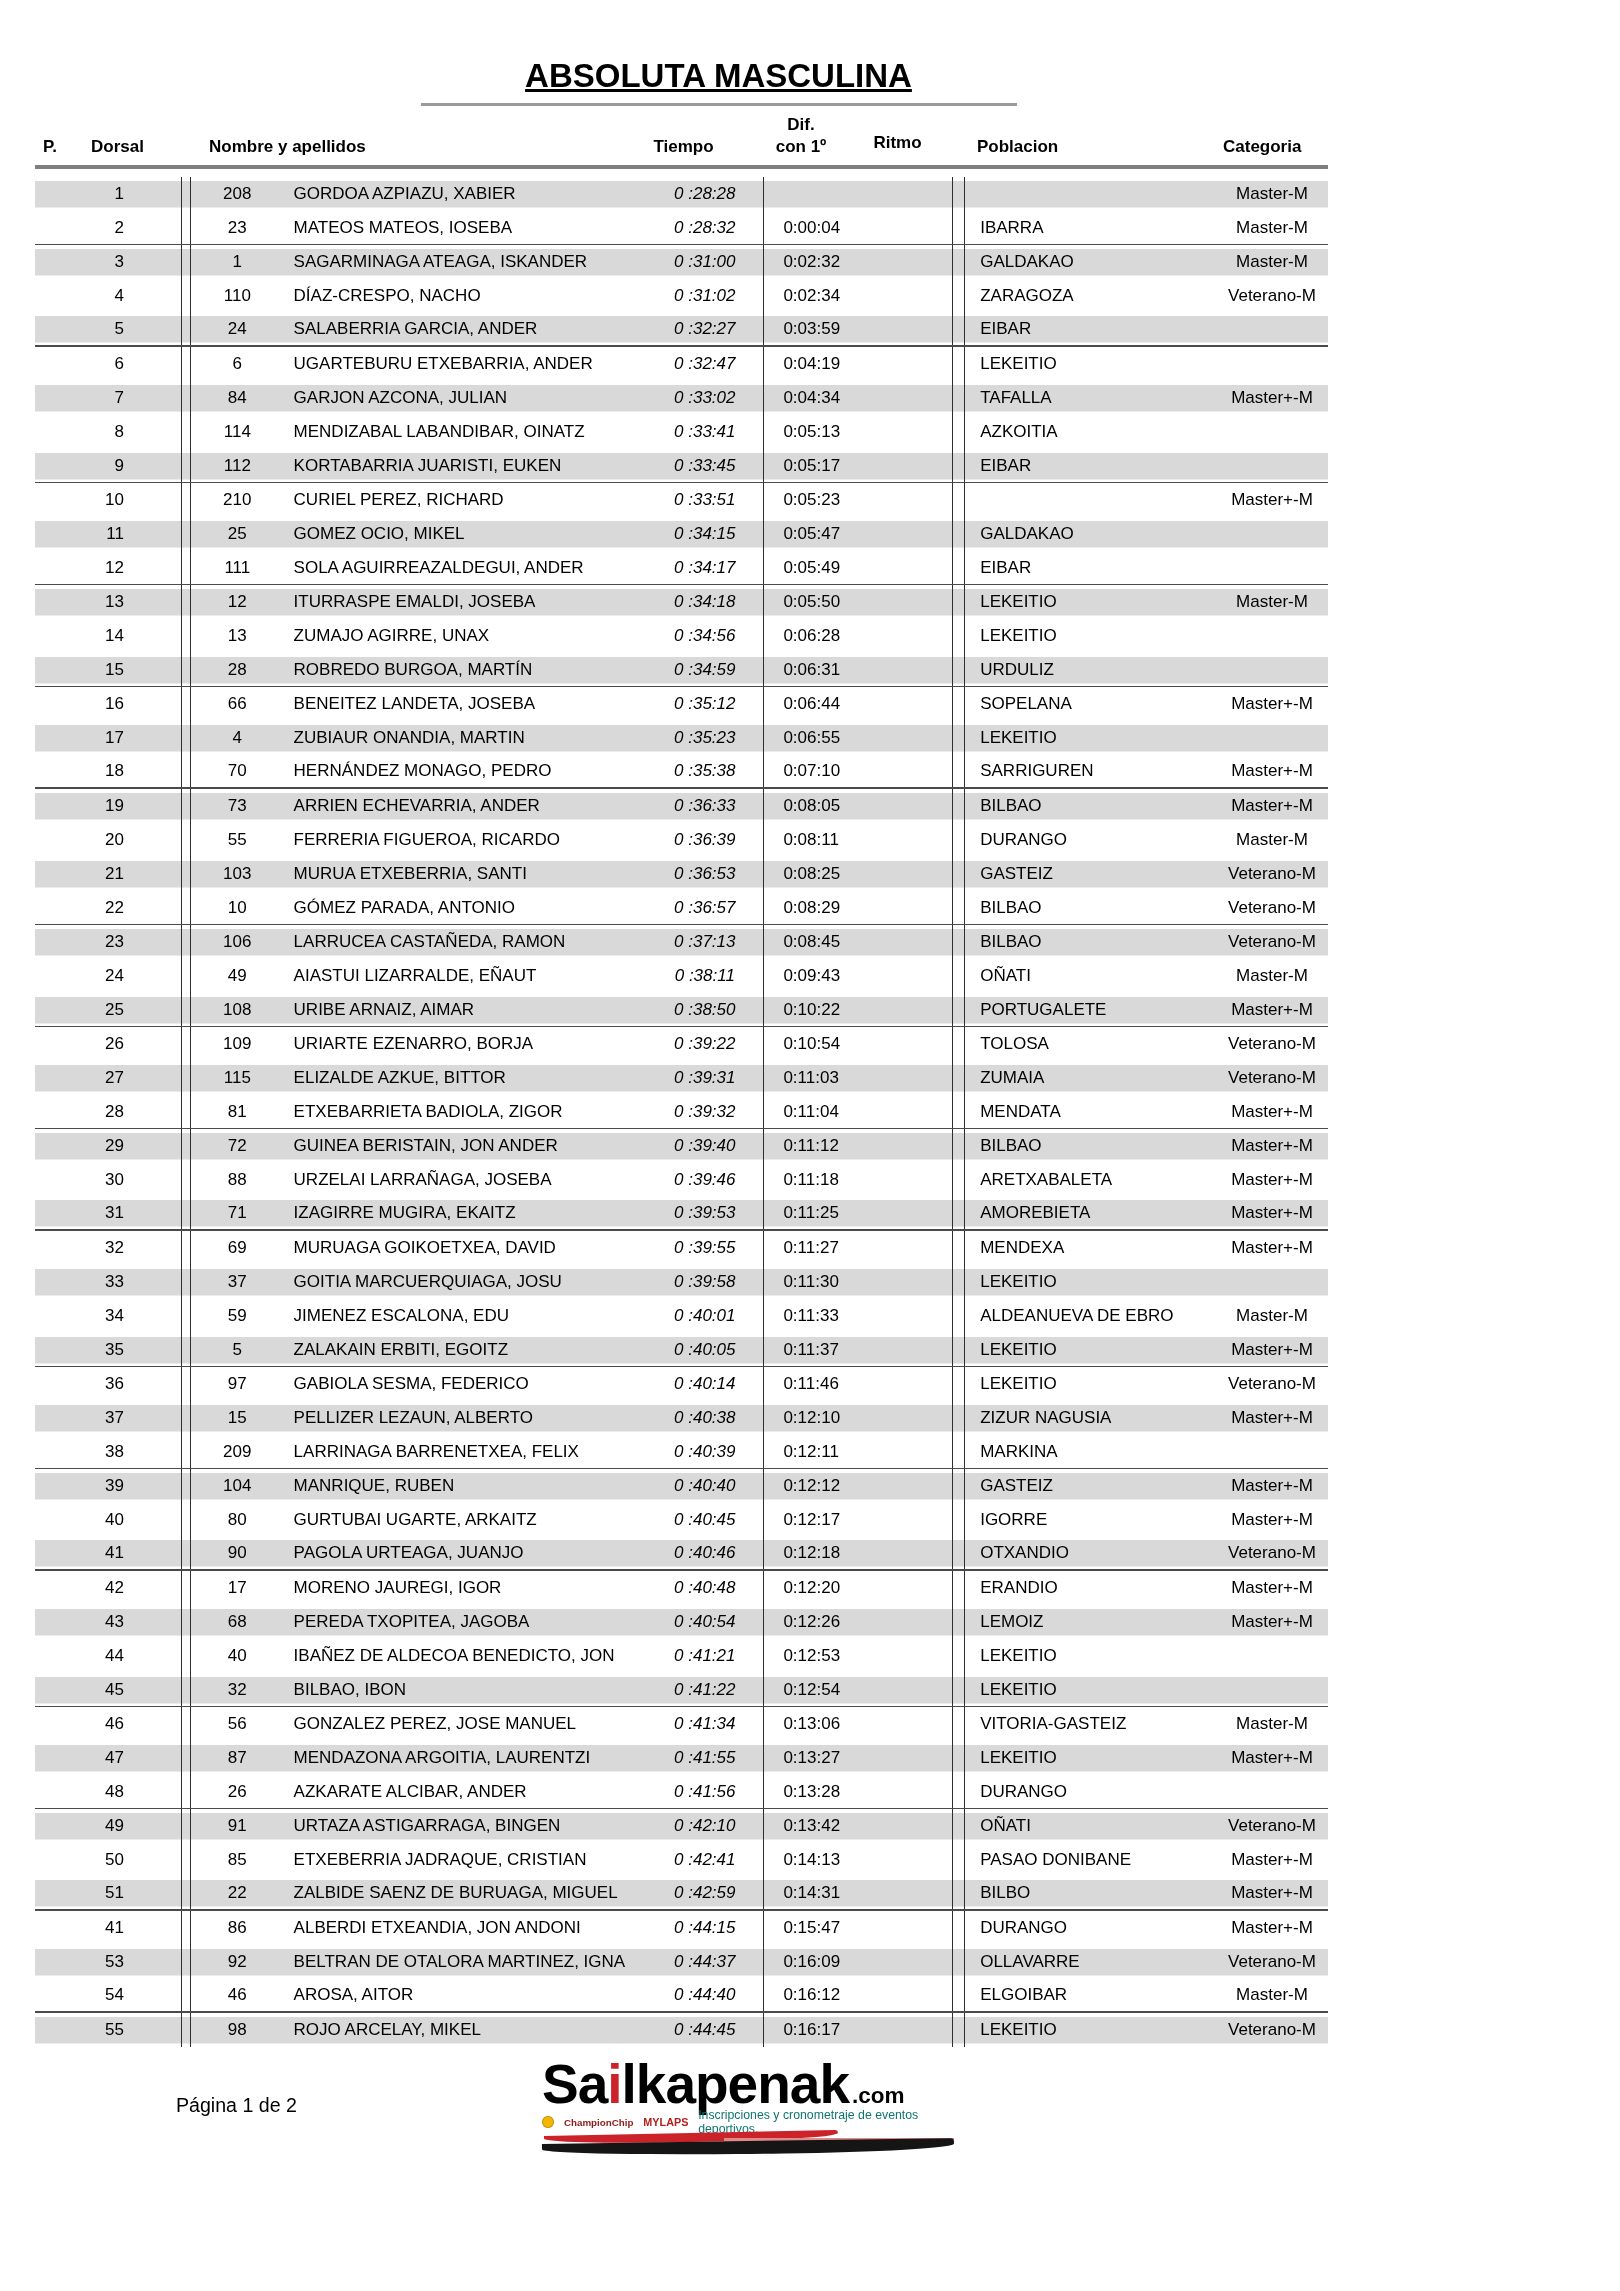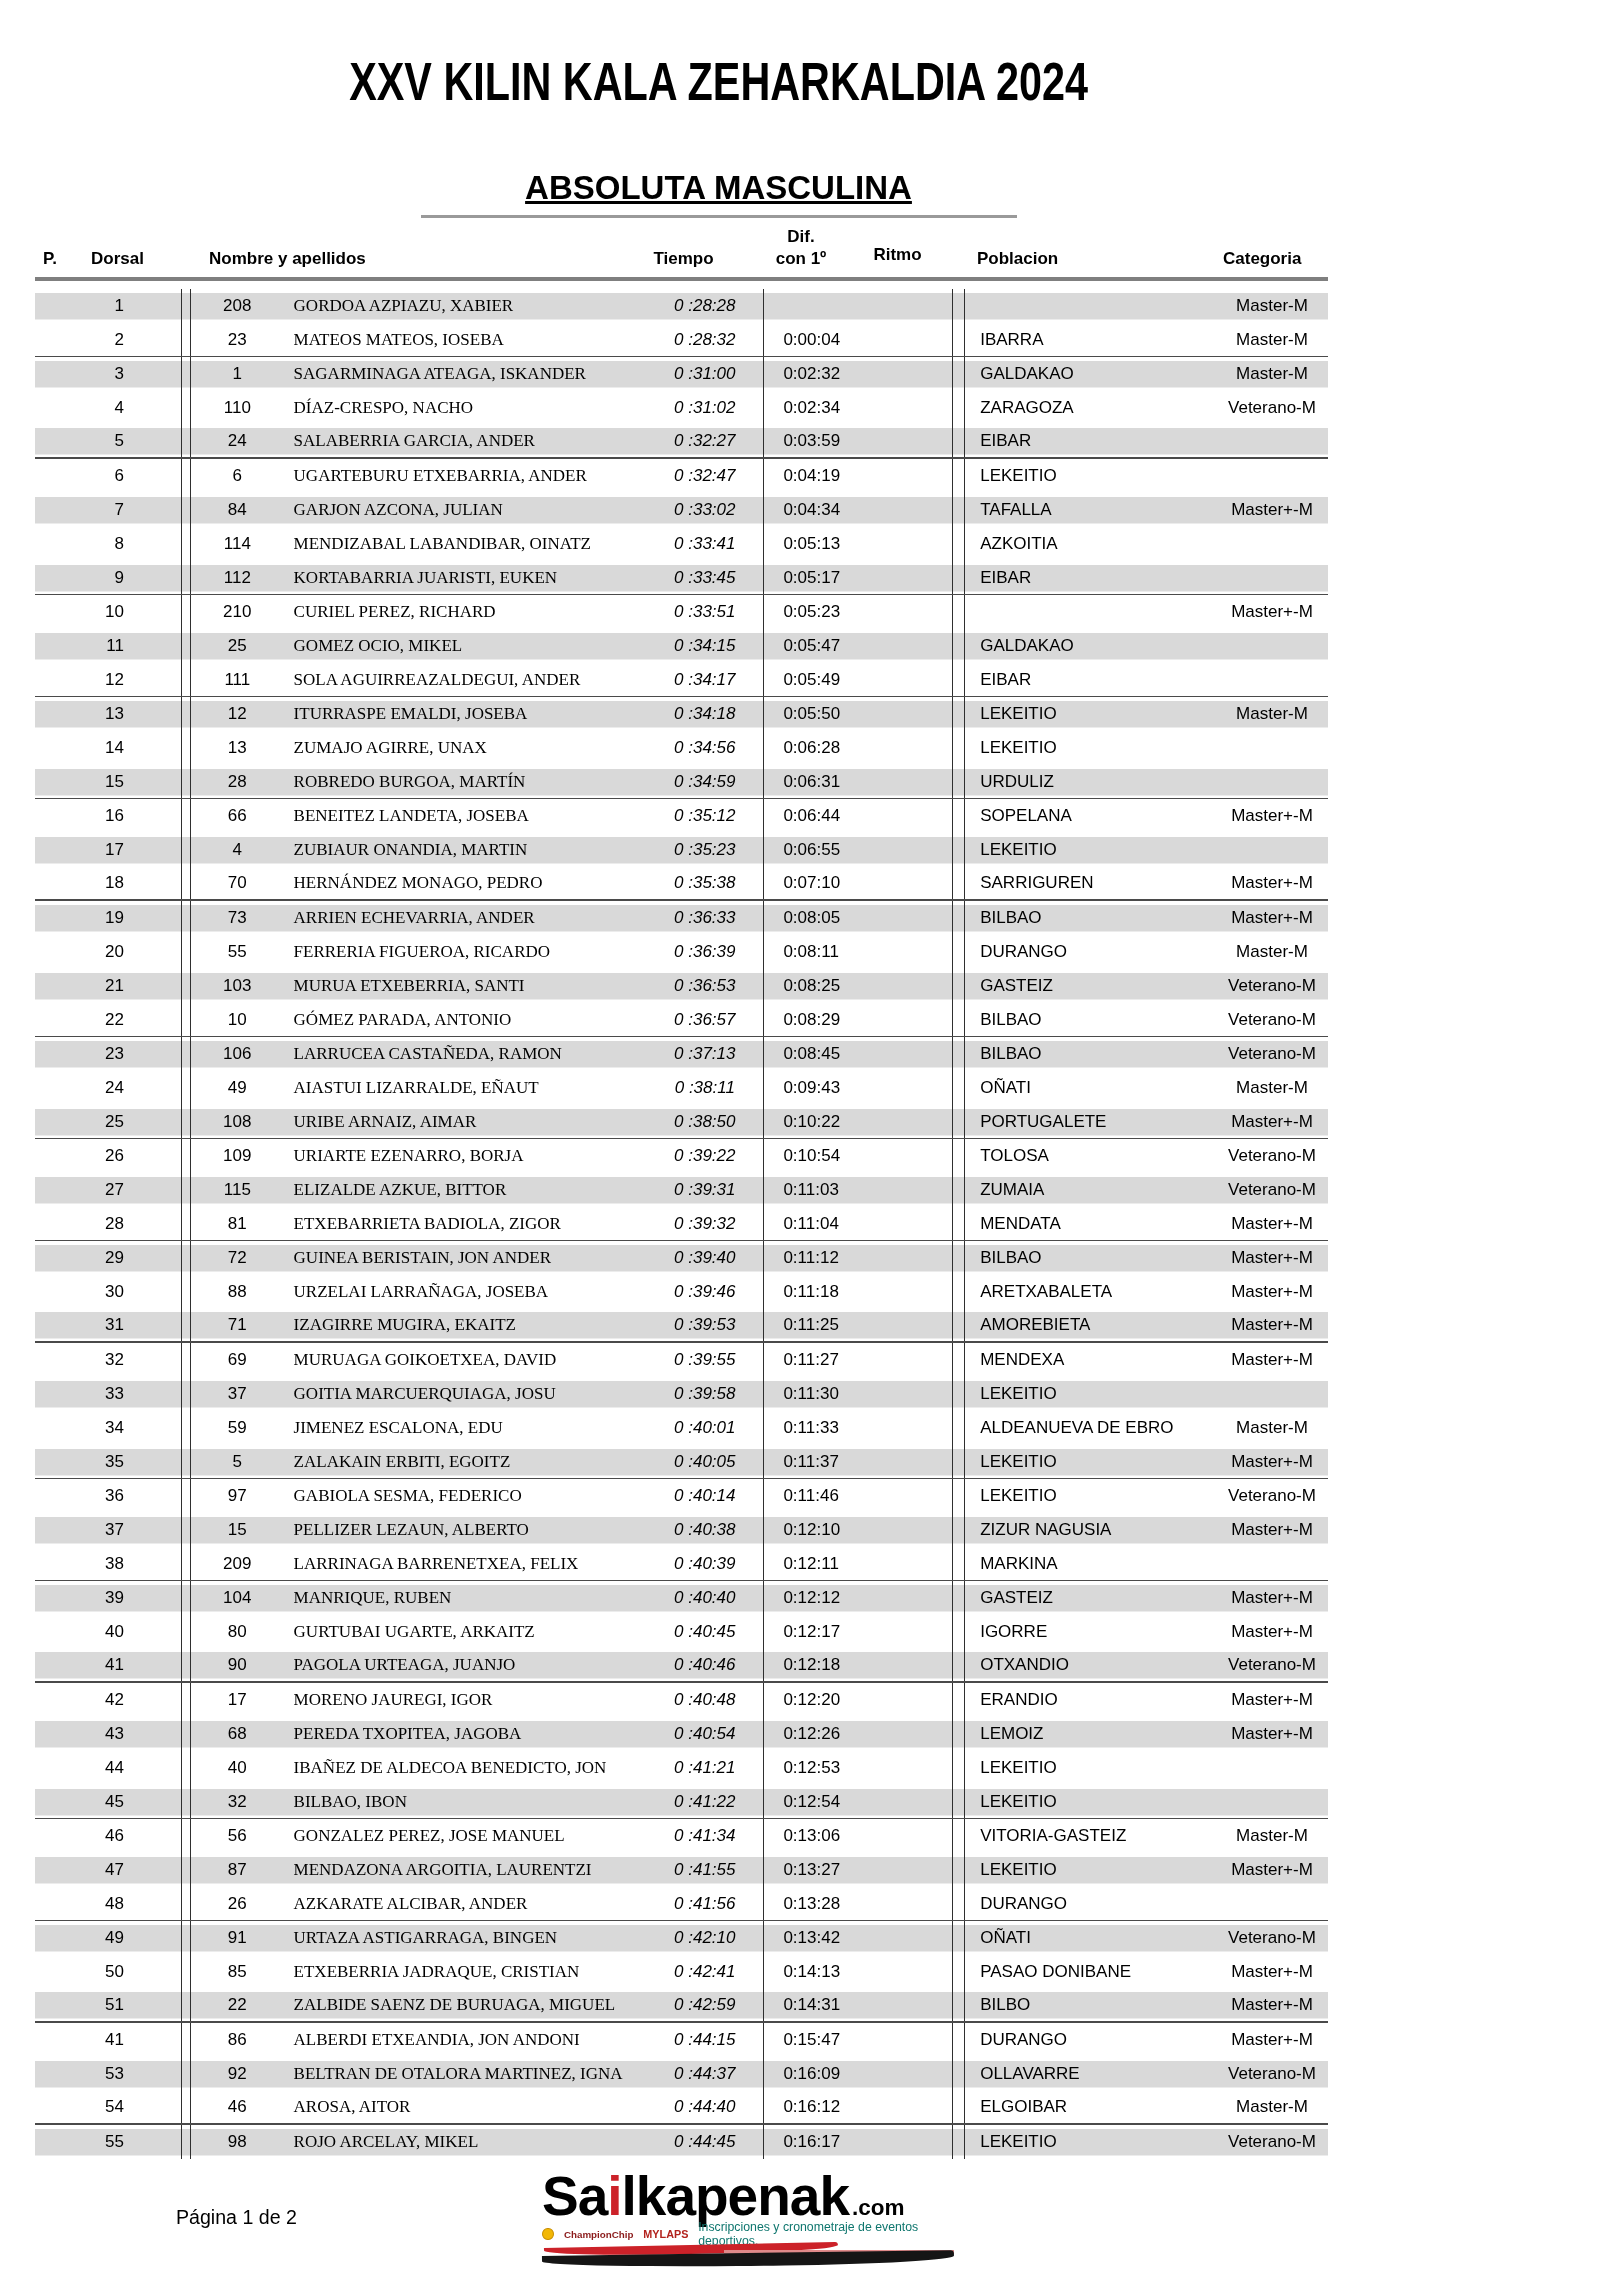--- a/index.html
+++ b/index.html
@@ -30,21 +30,21 @@
   .row{display:grid;box-sizing:border-box;
        grid-template-columns:147px 8.8px 93px 363px 117px 104px 85px 12.7px 250px 113px;
        height:34px;align-items:stretch;}
   .row.odd{background:linear-gradient(#d9d9d9,#d9d9d9) center / 100% 26.5px no-repeat;}
   .row.sep-s{border-bottom:1px solid #4a4a4a;}
   .row.sep-d{border-bottom:2.9px double #4a4a4a;}
   .cell{display:flex;align-items:center;overflow:hidden;white-space:nowrap;}
   .c-p{justify-content:flex-end;padding-right:57px;border-right:1px solid #2f2f2f;box-sizing:border-box;}
   .c-gap1{border-right:1px solid #2f2f2f;box-sizing:border-box;}
   .c-d{justify-content:center;align-items:center;}
-  .c-n{padding-left:9.8px;font-family:Liberation Serif, serif;}
+  .c-n{padding-left:9.8px;}
   .c-t{justify-content:center;border-right:1px solid #2f2f2f;box-sizing:border-box;font-style:italic;}
   .c-dif{padding-left:19.6px;}
   .c-r{border-right:1px solid #2f2f2f;box-sizing:border-box;}
   .c-gap2{border-right:1px solid #2f2f2f;box-sizing:border-box;}
   .c-pob{padding-left:14.7px;}
   .c-cat{justify-content:center;}
 
   
   .footer{position:relative;width:1620px;height:137px;margin-top:15.7px;}
   .page-label{position:absolute;left:176px;top:31px;font-size:19.6px;}
@@ -63,21 +63,20 @@
   .swoosh .pink-line{position:absolute;right:0px;top:5.9px;width:230px;height:3.9px;background:#e08a8a;}
   .swoosh .black-arc{position:absolute;left:0px;top:8.8px;width:412px;height:12.7px;background:#151515;
         border-radius:0 5.9px 70% 100% / 0 5.9px 100% 100%;transform:rotate(-0.8deg);}
 </style>
 </head>
 <body>
 
 <div class="page">
 
   <div class="center-block">
-    <div><span class="title">XXV KILIN KALA ZEHARKALDIA 2024</span></div>
     <div><span class="subtitle">ABSOLUTA MASCULINA</span></div>
     <div class="subtitle-rule"></div>
   </div>
 
   <div class="thead">
     <span class="lbl h-pos">P.</span>
     <span class="lbl h-dorsal">Dorsal</span>
     <span class="lbl h-name">Nombre y apellidos</span>
     <span class="lbl h-time">Tiempo</span>
     <span class="lbl h-dif"><span>Dif.</span><br><span>con 1º</span></span>

